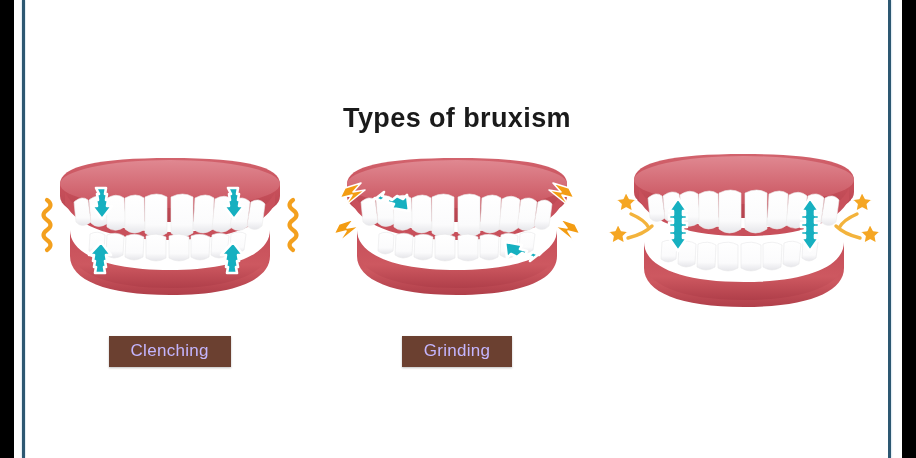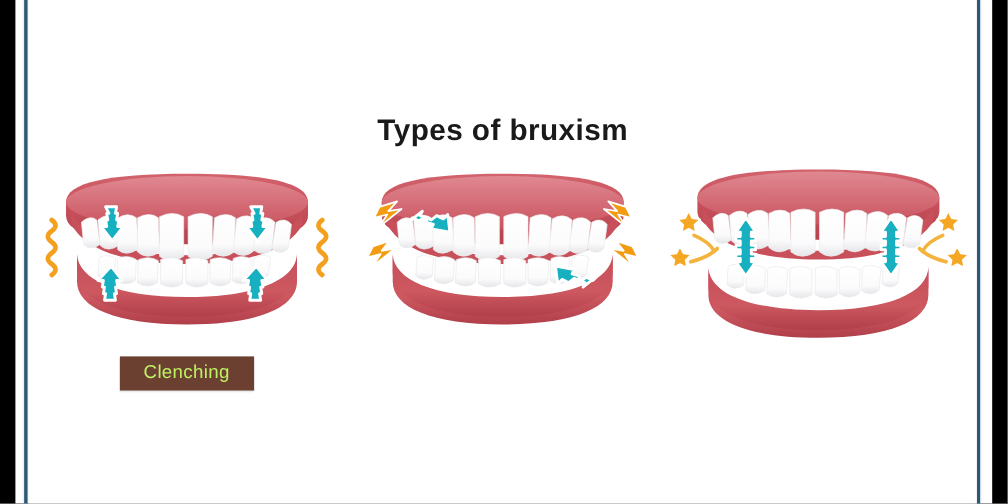--- a/index.html
+++ b/index.html
@@ -81,23 +81,23 @@
     align-items: center;
   }
   .art {
     width: 280px;
     height: 158px;
     position: relative;
   }
   .art svg { display: block; width: 280px; height: 158px; }
 
   .label {
-    margin-top: 14px;
+    margin-top: 26px;
     background: #6b4030;
-    color: #bef264;
+    color: #c4b5fd;
     font-size: 17px;
     padding: 5px 22px 6px 22px;
     line-height: 1.15;
     letter-spacing: .3px;
     box-shadow: 0 1px 2px rgba(0,0,0,.25);
   }
 </style>
 </head>
 <body>
 
@@ -272,20 +272,21 @@
               <path d="M22 72 l15 -5 l-7 9 l12 -2 l-20 16 l7 -11 l-12 3 Z"></path>
             </g>
             <g fill="#f39c12" stroke="#ffffff" stroke-width="1.6" stroke-linejoin="round">
               <path d="M252 36 l-16 -5 l8 9 l-12 -2 l20 16 l-7 -11 l12 3 Z"></path>
             </g>
             <g fill="#f39c12" stroke="#ffffff" stroke-width="1.6" stroke-linejoin="round">
               <path d="M258 72 l-15 -5 l7 9 l-12 -2 l20 16 l-7 -11 l12 3 Z"></path>
             </g>
           </svg>
         </div>
+        <div class="label">Grinding</div>
       </div>
 
       <div class="panel">
         <div class="art">
           <svg viewBox="0 0 280 158" xmlns="http://www.w3.org/2000/svg">
             <defs>
               <linearGradient id="gumTopC" x1="0" y1="0" x2="0" y2="1">
                 <stop offset="0" stop-color="#d2636d"></stop>
                 <stop offset=".45" stop-color="#c8505b"></stop>
                 <stop offset="1" stop-color="#b5434e"></stop>

